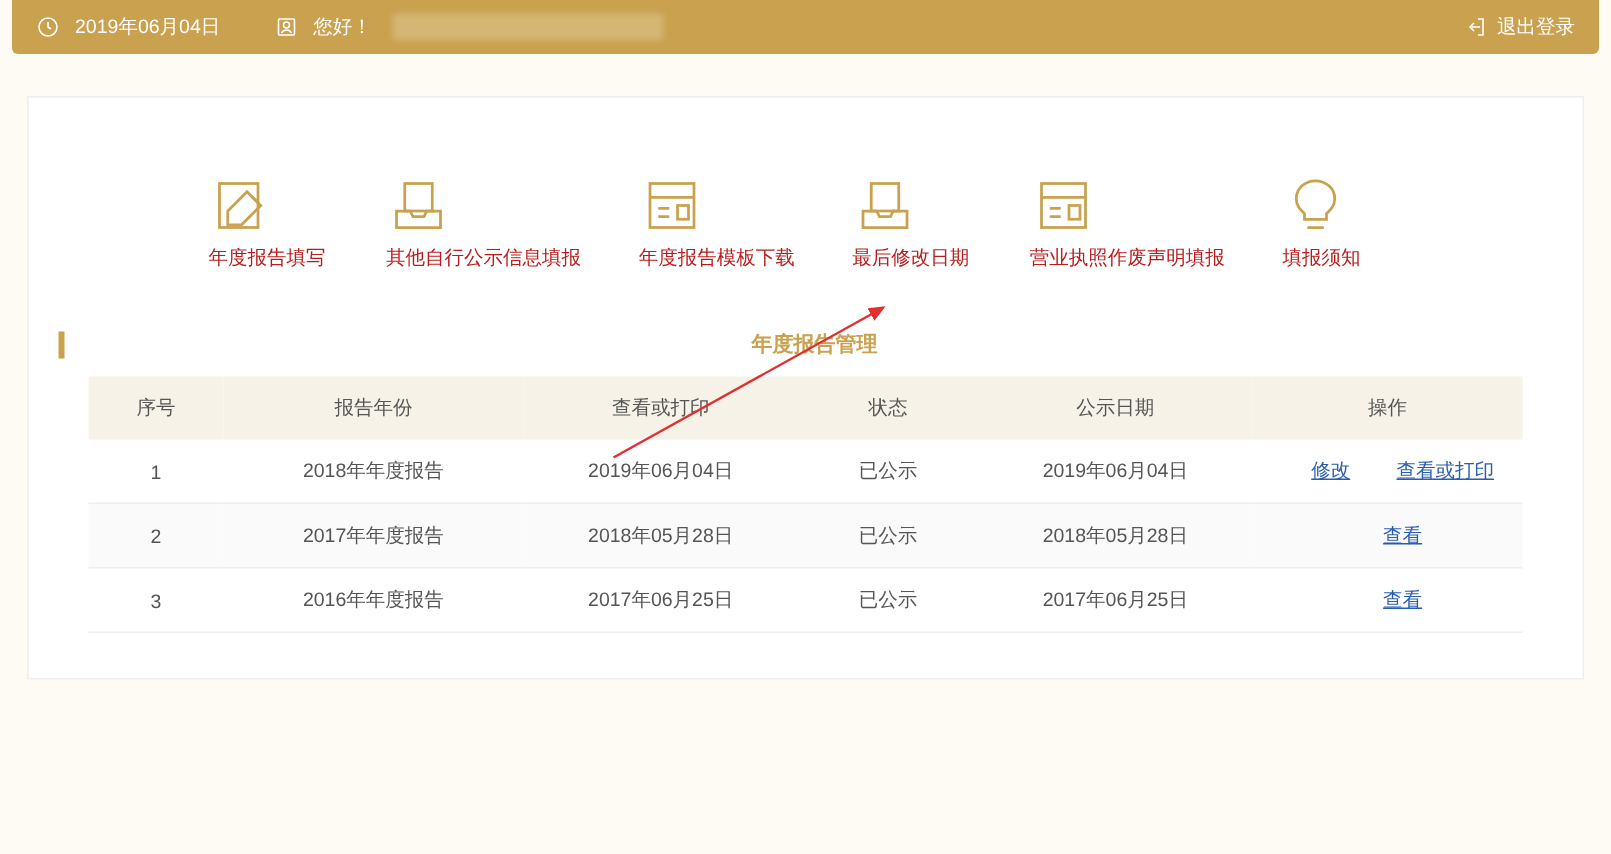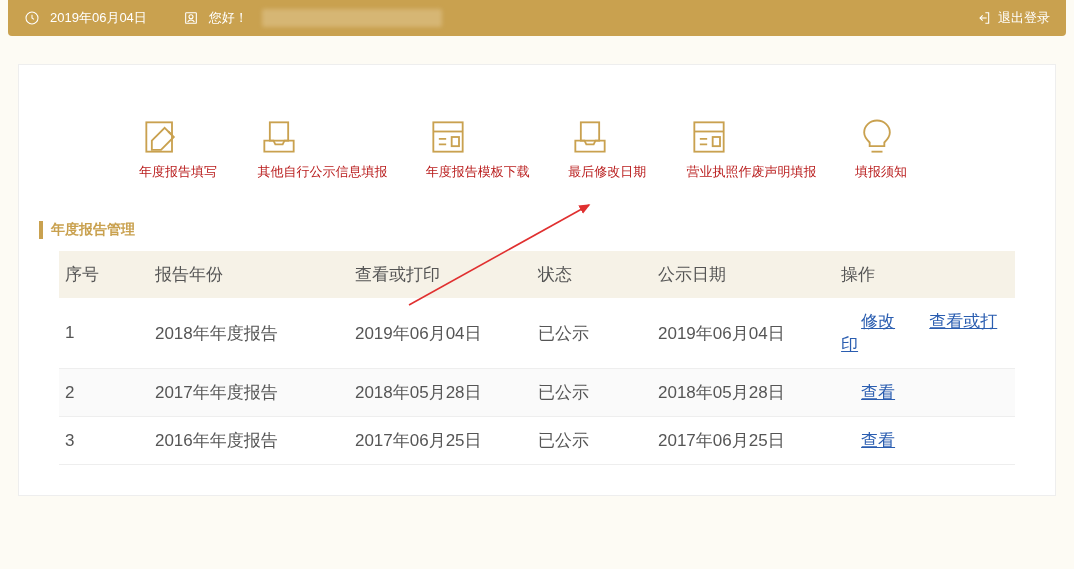--- a/index.html
+++ b/index.html
@@ -62,33 +62,34 @@
 }
 .nav-item svg { stroke: #c9a14f; }
 
 .section-title {
   color: #c9a14f;
   font-size: 14px;
   font-weight: bold;
   border-left: 4px solid #c9a14f;
   padding-left: 8px;
   margin: 10px 0 12px 0;
+  text-align: center;
 }
 
 table {
   width: 96%;
   margin: 0 auto;
   border-collapse: collapse;
 }
 thead tr { background: #f6f2e7; }
 th, td {
-  text-align: left;
+  text-align: center;
   padding: 12px 6px;
   font-weight: normal;
-  font-size: 17px;
+  font-size: 13px;
   color: #555;
 }
 tbody tr { border-bottom: 1px solid #eee; }
 tbody tr:nth-child(2) { background: #fafafa; }
 .link { color: #2a5db0; text-decoration: underline; cursor: pointer; margin-left: 20px; }
 
 .arrow-overlay {
   position: absolute;
   pointer-events: none;
 }

